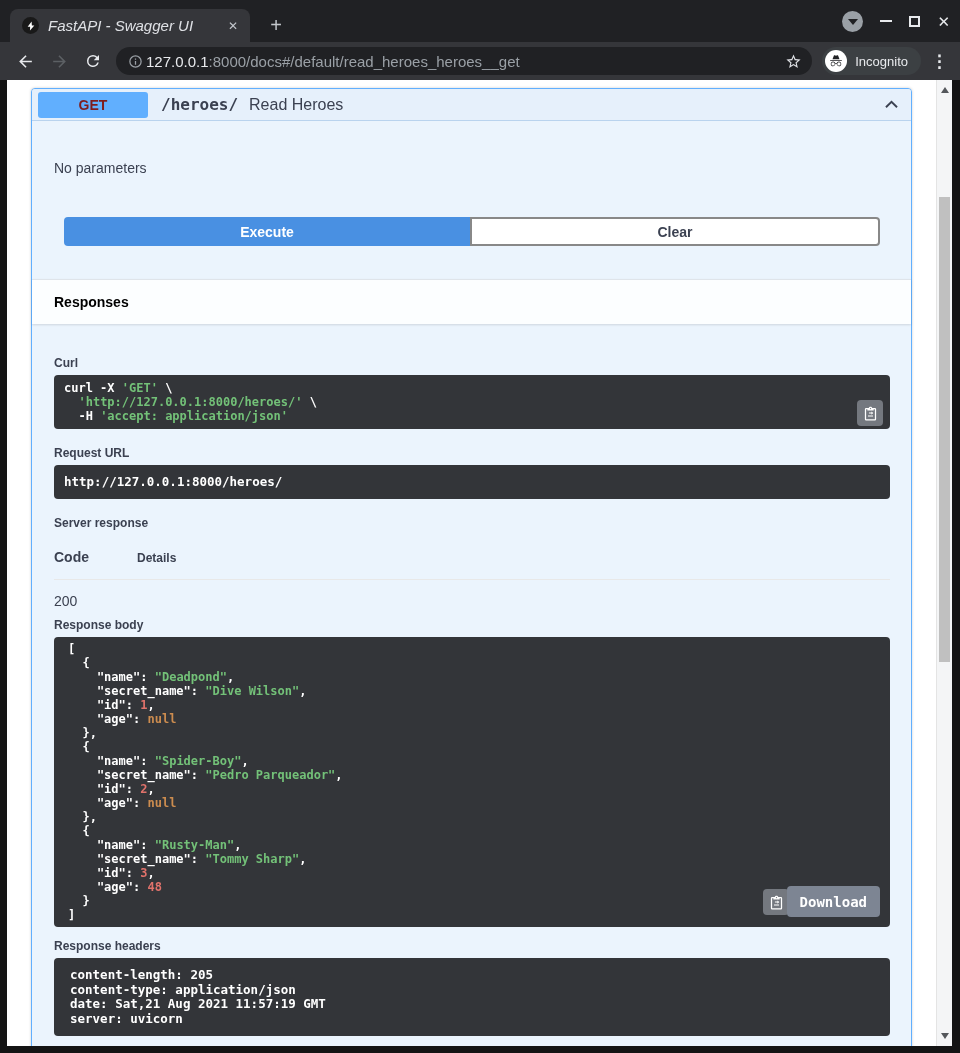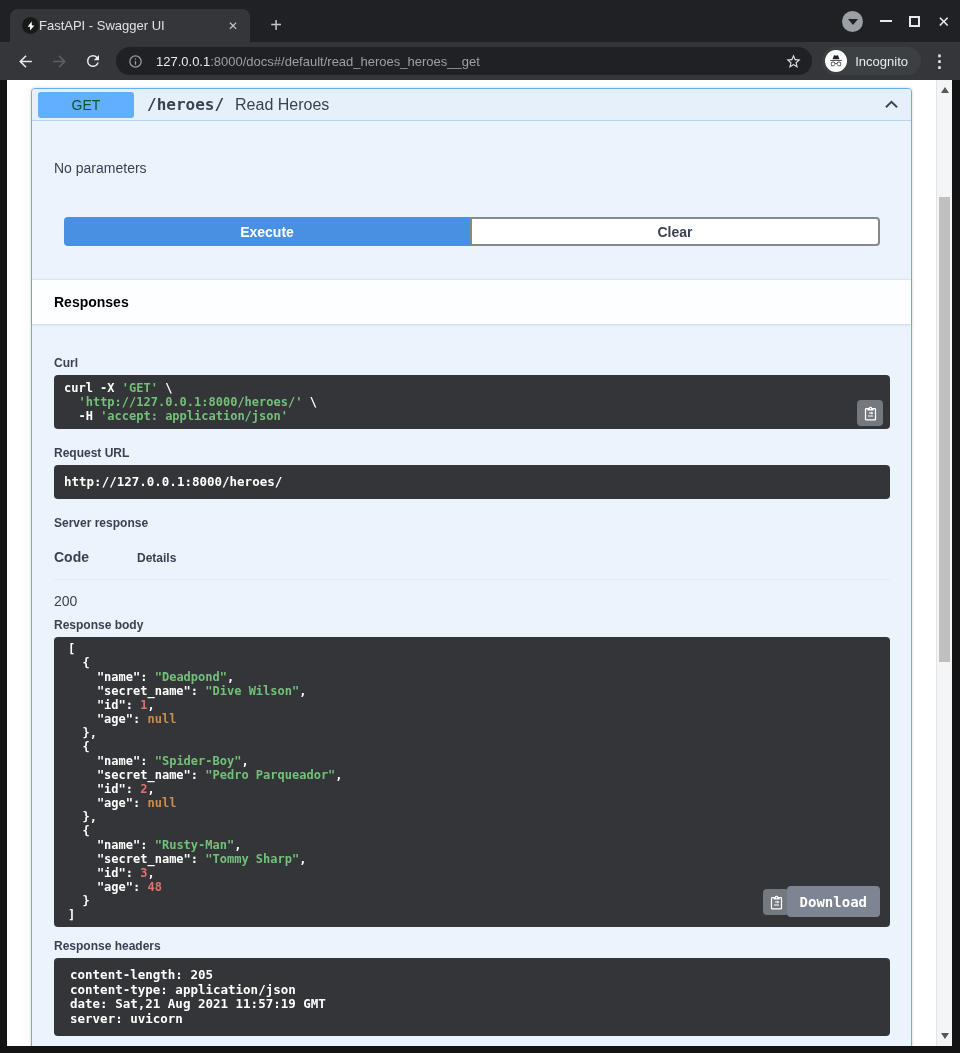--- a/index.html
+++ b/index.html
@@ -8,42 +8,42 @@
   .mono { font-family:"DejaVu Sans Mono", monospace; }
 
   .window { position:relative; width:960px; height:1053px; background:#141414; }
 
   
   .titlebar { position:absolute; top:0; left:0; width:960px; height:42px; background:#202124; }
   .tab { position:absolute; left:10px; top:9px; width:240px; height:33px; background:#35363a;
          border-radius:8px 8px 0 0; display:flex; align-items:center; padding:0 8px 0 12px; }
   .favicon { width:17px; height:17px; border-radius:50%; background:#191919; display:flex;
              align-items:center; justify-content:center; flex:none; }
-  .tab-title { flex:1; font-size:13px; color:#dfe1e5; white-space:nowrap;
-               overflow:hidden; }
+  .tab-title { flex:1; margin-left:9px; font-size:15px; color:#dfe1e5; white-space:nowrap;
+               overflow:hidden;font-style:italic; }
   .tab-close { color:#c3c7cc; font-size:12px; width:18px; height:18px; display:flex;
                align-items:center; justify-content:center; border-radius:50%; }
   .new-tab { position:absolute; left:262px; top:11px; width:28px; height:28px; color:#c3c7cc;
              font-size:20px; display:flex; align-items:center; justify-content:center; font-weight:400; }
   .win-controls { position:absolute; right:10px; top:0; height:42px; display:flex;
                   align-items:center; gap:17px; }
   .upd-circle { width:21px; height:21px; border-radius:50%; background:#9aa0a6; display:flex;
                 align-items:center; justify-content:center; }
   .upd-circle .tri { width:0; height:0; border-left:5px solid transparent; border-right:5px solid transparent;
                      border-top:6px solid #202124; margin-top:2px; }
   .btn-min { width:12px; height:2px; background:#e8eaed; }
   .btn-max { width:11px; height:11px; border:2px solid #e8eaed; }
   .btn-close { color:#e8eaed; font-size:15px; line-height:1; }
 
   .toolbar { position:absolute; top:42px; left:0; width:960px; height:38px; background:#35363a;
              display:flex; align-items:center; padding:0 8px; }
   .nav-ic { width:34px; height:30px; display:flex; align-items:center; justify-content:center; flex:none; }
   .omnibox { flex:1; height:28px; margin:0 6px; background:#202124; border-radius:14px;
              display:flex; align-items:center; padding:0 10px 0 12px; min-width:0; }
-  .url-text { flex:1; margin-left:13px; font-size:13px; white-space:nowrap; overflow:hidden; }
+  .url-text { flex:1; margin-left:3px; font-size:15px; white-space:nowrap; overflow:hidden; }
   .url-host { color:#e8eaed; }
   .url-rest { color:#9aa0a6; }
   .incog { height:28px; margin-left:4px; background:#3c4043; border-radius:14px; display:flex;
            align-items:center; padding:3px 13px 3px 3px; flex:none; }
   .incog-circle { width:22px; height:22px; border-radius:50%; background:#fff; display:flex;
                   align-items:center; justify-content:center; }
   .incog-label { color:#e8eaed; font-size:13px; margin-left:8px; }
   .menu-dots { color:#e8eaed; font-size:17px; margin:0 4px 0 10px; font-weight:bold; }
 
   
@@ -58,22 +58,22 @@
             border-bottom:6px solid #54575b; }
   .tri-down { width:0; height:0; border-left:4px solid transparent; border-right:4px solid transparent;
               border-top:6px solid #54575b; }
   .sb-thumb { position:absolute; left:2px; top:117px; width:11px; height:465px; background:#c0c0c0; }
 
   
   .opblock { margin:8px 24px 0 24px; width:881px; border:1px solid var(--blue,#61affe);
              border-radius:4px; background:#ebf4fd; box-shadow:0 0 3px rgba(0,0,0,.19); }
   .op-header { height:32px; display:flex; align-items:center; padding:0 10px 0 6px;
                background:#e6f0fb; border-bottom:1px solid #b9d3ee; border-radius:3px 3px 0 0; }
-  .method-tag { width:96px; height:26px; border-radius:3px; background:var(--blue,#61affe); color:#14532d;
-                font-weight:normal; font-size:14px; display:flex; align-items:center; justify-content:center; }
+  .method-tag { width:110px; height:26px; border-radius:3px; background:var(--blue,#61affe); color:#7f1d1d;
+                font-weight:bold; font-size:14px; display:flex; align-items:center; justify-content:center; }
   .op-path { font-family:"DejaVu Sans Mono", monospace; font-weight:bold; font-size:16px;
              color:#3b4151; margin-left:13px; }
   .op-summary { font-size:16px; color:#3b4151; margin-left:11px; }
   .chev { margin-left:auto; display:flex; align-items:center; }
 
   .section-header { background:rgba(255,255,255,.85); box-shadow:0 1px 2px rgba(0,0,0,.12); }
   .params-row { height:54px; display:flex; align-items:stretch; justify-content:space-between;
                 padding:0 21px 0 15px; }
   .tab-item { display:flex; align-items:center; padding:0 7px; border-bottom:4px solid var(--blue,#61affe);
               font-weight:bold; font-size:14px; color:#3b4151; }

